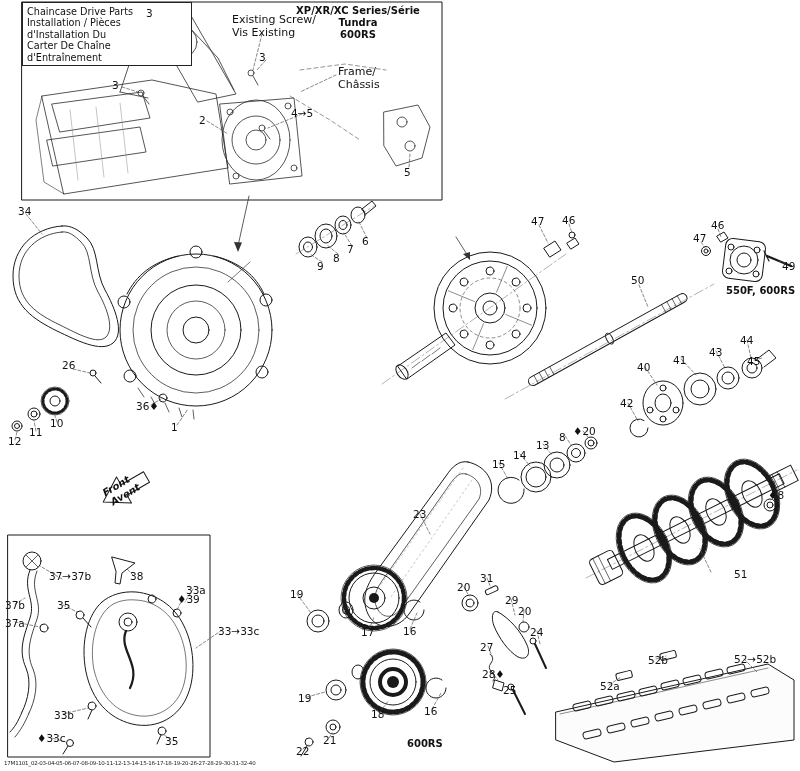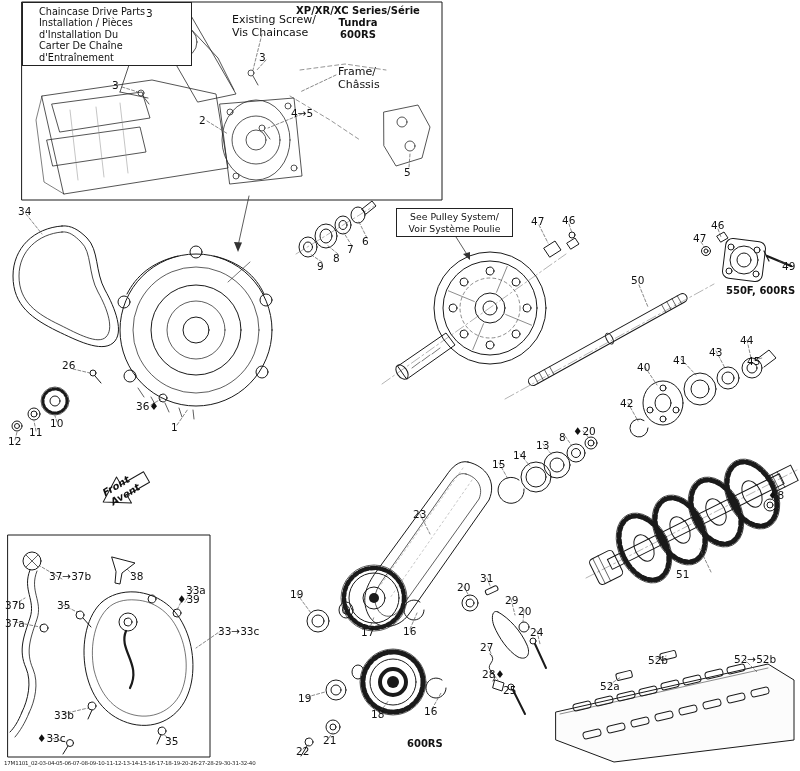--- a/index.html
+++ b/index.html
@@ -2,21 +2,21 @@
 <html><head>
 <meta charset="utf-8">
 <style>
   * { margin:0; padding:0; box-sizing:border-box; }
   html,body { background:#fff; }
   body { width:800px; height:771px; font-family:"DejaVu Sans", sans-serif; color:#111; }
   .stage { position:relative; width:800px; height:771px; background:#fff; overflow:hidden; }
   .art { position:absolute; left:0; top:0; }
   .co { position:absolute; font-size:10.5px; line-height:1; white-space:nowrap; color:#111; }
   .note { position:absolute; font-size:11px; line-height:1.18; white-space:nowrap; color:#111; }
-  .titlebox { position:absolute; left:22px; top:2px; width:170px; height:64px; padding:3px 16px;
+  .titlebox { position:absolute; left:22px; top:2px; width:170px; height:64px; padding:3px 4px;
               border:1px solid #222; background:#fff; font-size:9.7px; line-height:1.18; }
   .model { position:absolute; left:278px; top:5px; width:160px; text-align:center;
            font-size:10px; font-weight:bold; line-height:1.22; }
   .pulleybox { position:absolute; left:396px; top:208px; width:117px; padding:2px 0;
                border:1px solid #222; background:#fff; text-align:center; font-size:9.3px; line-height:1.25; }
   .variant { position:absolute; font-size:10px; font-weight:bold; white-space:nowrap; }
   .footer { position:absolute; left:4px; top:760px; font-size:5.5px; letter-spacing:-0.2px; white-space:nowrap; color:#222; }
 </style>
 </head>
 <body>
@@ -441,29 +441,25 @@
   </div>
 
   <div class="model">
     <div>XP/XR/XC Series/Série</div>
     <div>Tundra</div>
     <div>600RS</div>
   </div>
 
   <div class="note" style="left:232px;top:14px">
     <div>Existing Screw/</div>
-    <div>Vis Chaincase</div>
+    <div>Vis Existing</div>
   </div>
   <div class="note" style="left:338px;top:66px">
     <div>Frame/</div>
     <div>Châssis</div>
-  </div>
-  <div class="pulleybox">
-    <div>See Pulley System/</div>
-    <div>Voir Système Poulie</div>
   </div>
   <div class="variant" style="left:726px;top:285px">550F, 600RS</div>
   <div class="variant" style="left:407px;top:738px">600RS</div>
 
   <div>
     <div class="co" style="left:146px;top:8px">3</div>
     <div class="co" style="left:259px;top:52px">3</div>
     <div class="co" style="left:112px;top:80px">3</div>
     <div class="co" style="left:199px;top:115px">2</div>
     <div class="co" style="left:291px;top:108px">4→5</div>
@@ -502,21 +498,21 @@
     <div class="co" style="left:361px;top:627px">17</div>
     <div class="co" style="left:403px;top:626px">16</div>
     <div class="co" style="left:457px;top:582px">20</div>
     <div class="co" style="left:480px;top:573px">31</div>
     <div class="co" style="left:505px;top:595px">29</div>
     <div class="co" style="left:518px;top:606px">20</div>
     <div class="co" style="left:530px;top:627px">24</div>
     <div class="co" style="left:480px;top:642px">27</div>
     <div class="co" style="left:482px;top:669px">28♦</div>
     <div class="co" style="left:503px;top:685px">25</div>
-    <div class="co" style="left:676px;top:569px">51</div>
+    <div class="co" style="left:734px;top:569px">51</div>
     <div class="co" style="left:648px;top:655px">52b</div>
     <div class="co" style="left:734px;top:654px">52→52b</div>
     <div class="co" style="left:600px;top:681px">52a</div>
     <div class="co" style="left:298px;top:693px">19</div>
     <div class="co" style="left:371px;top:709px">18</div>
     <div class="co" style="left:424px;top:706px">16</div>
     <div class="co" style="left:323px;top:735px">21</div>
     <div class="co" style="left:296px;top:746px">22</div>
     <div class="co" style="left:49px;top:571px">37→37b</div>
     <div class="co" style="left:130px;top:571px">38</div>

